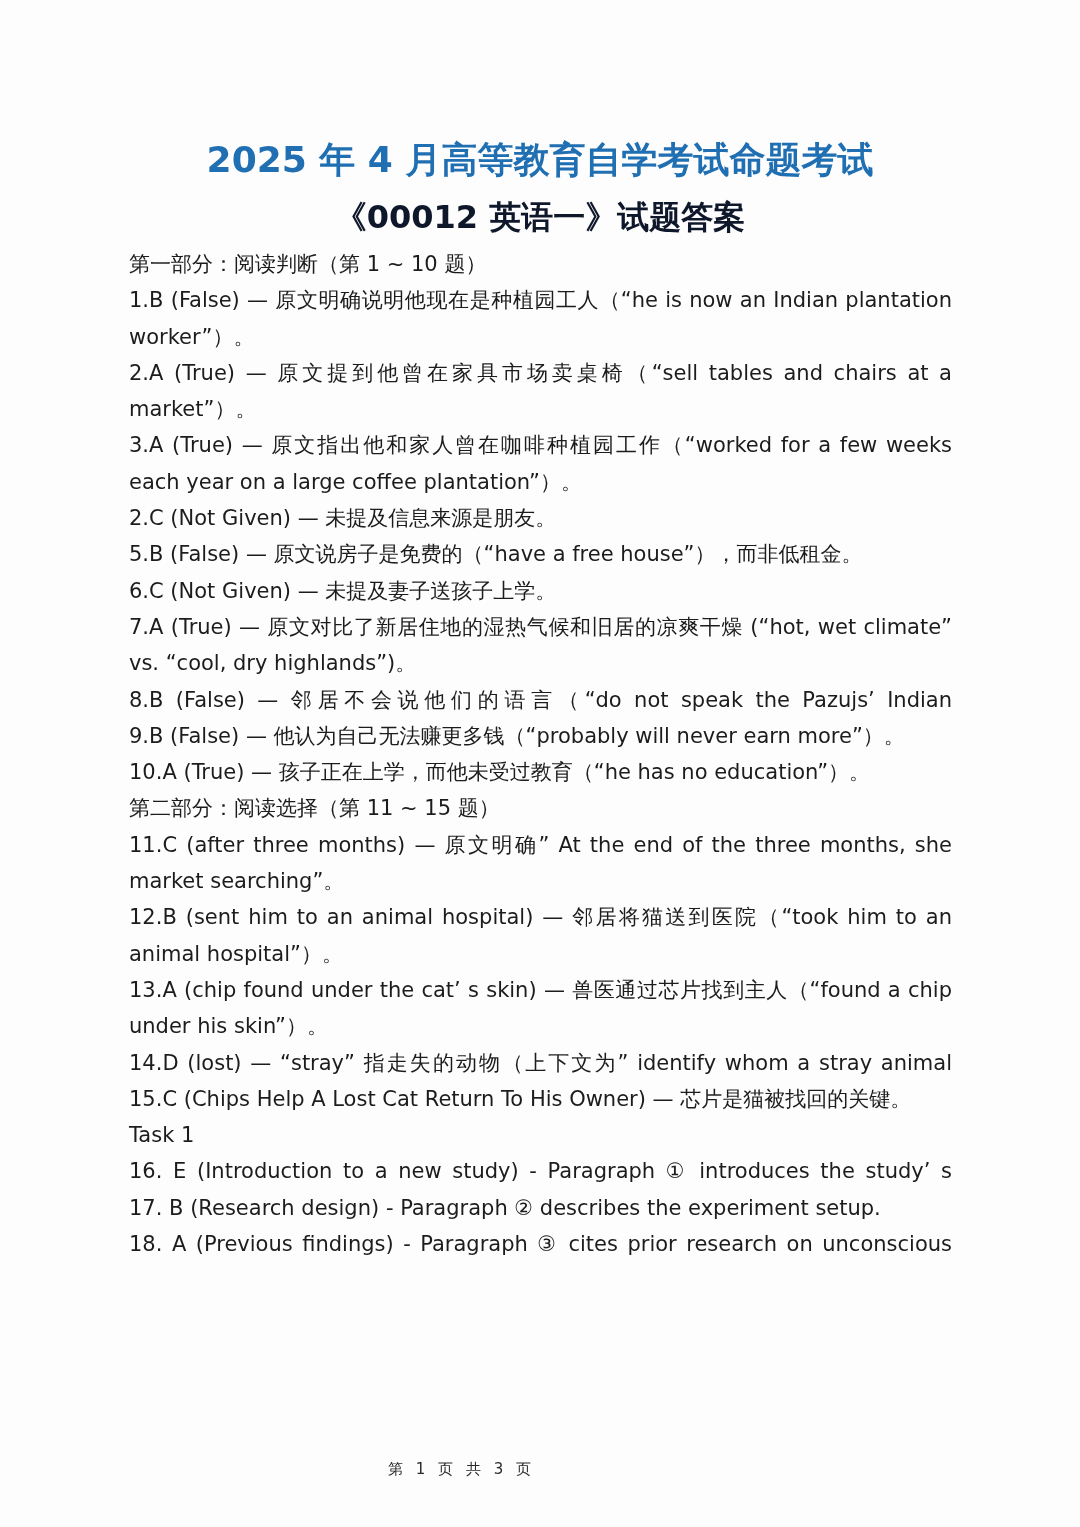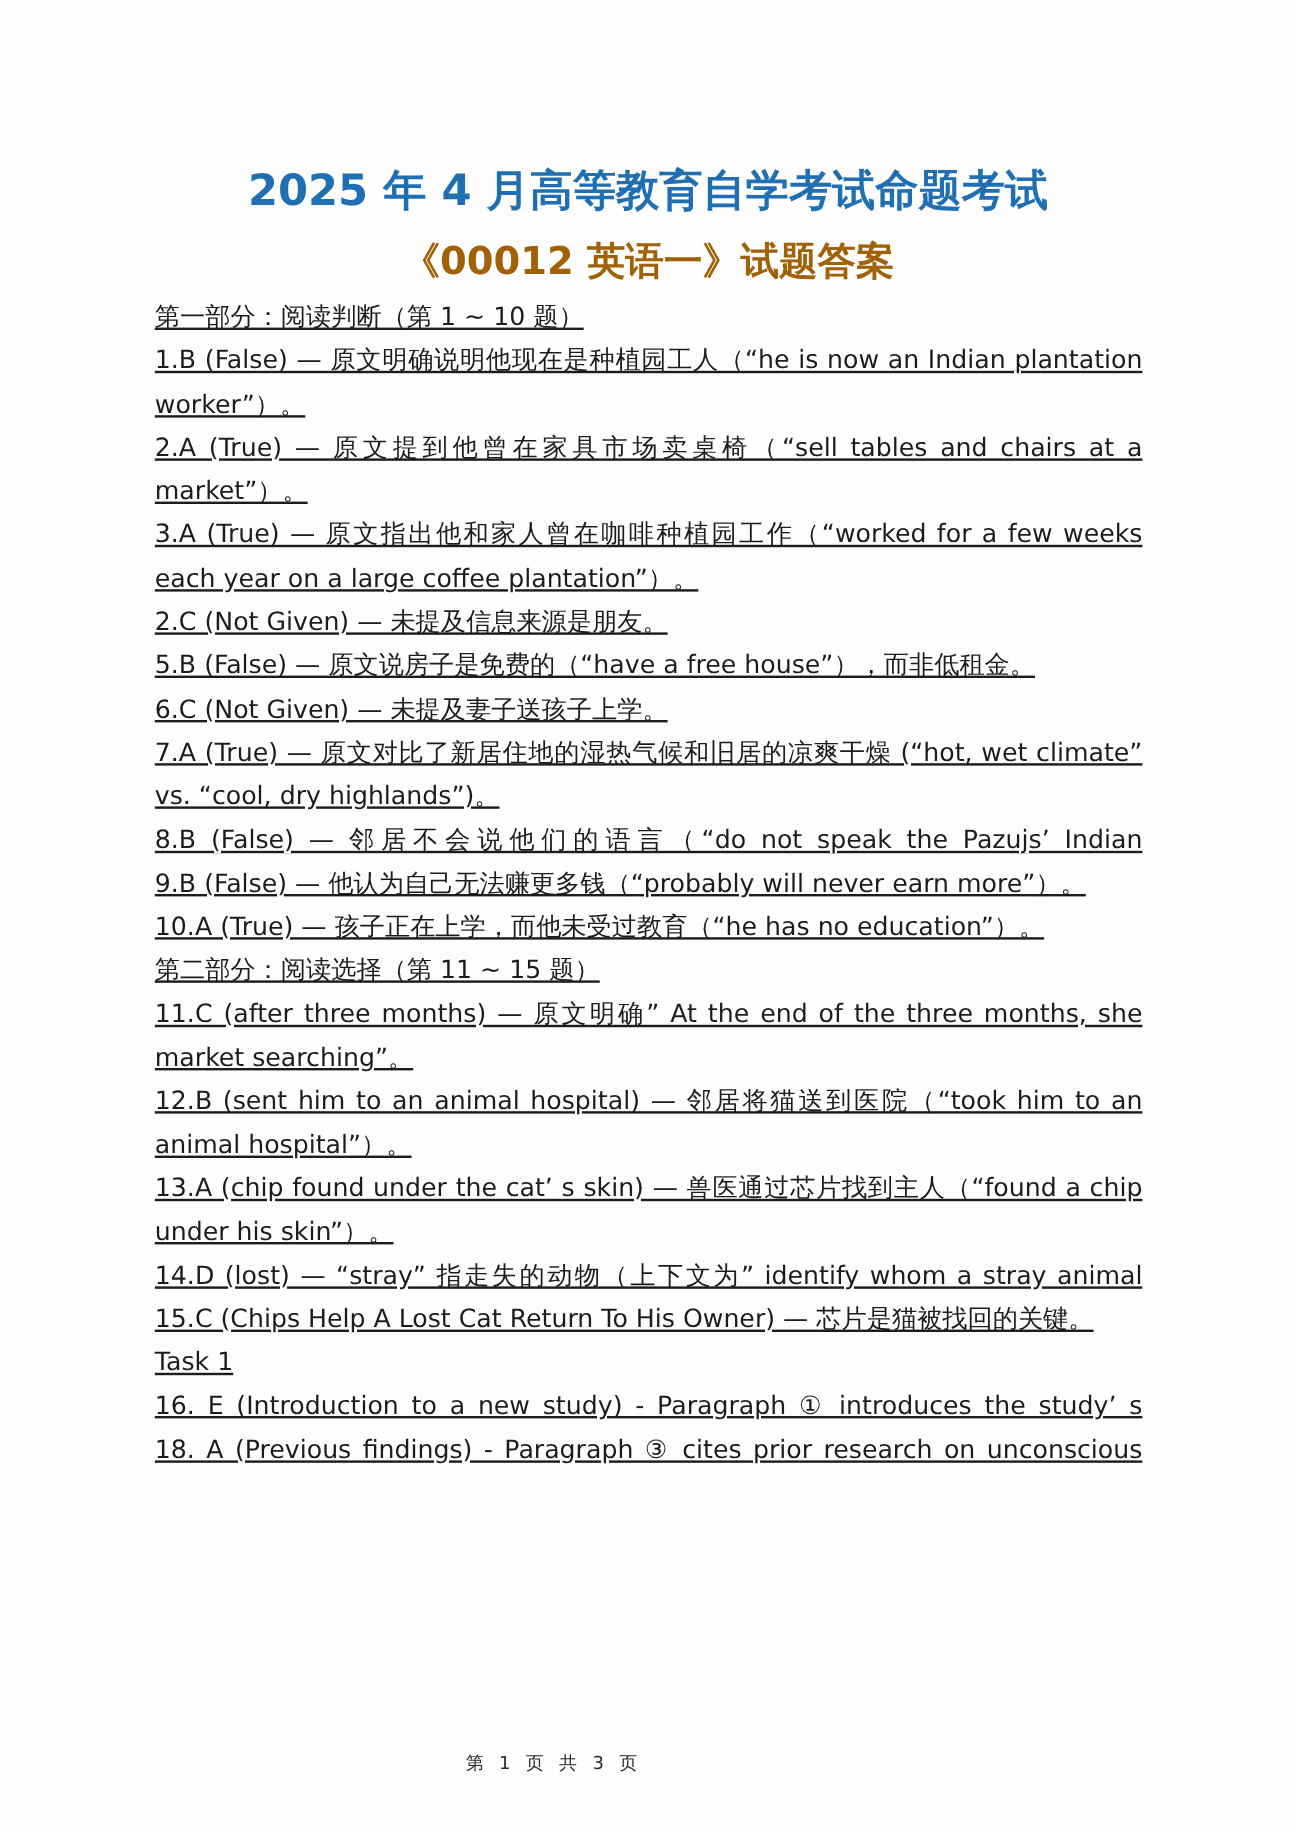--- a/index.html
+++ b/index.html
@@ -35,32 +35,31 @@
       line-height: 44px;
     }
     .title-2 {
       position: absolute;
       top: 194px;
       left: 0;
       width: 1080px;
       text-align: center;
       font-size: 32px;
       font-weight: bold;
-      color: #a16207;
+      color: #0f172a;
       line-height: 46px;
     }
     .body {
       position: absolute;
       top: 246px;
       left: 129px;
       width: 823px;
       font-size: 21px;
       line-height: 36.3px;
       color: #1c1c1c;
-      text-decoration: underline;
     }
     .line {
       display: block;
       white-space: nowrap;
       overflow: visible;
     }
     .justify {
       text-align: justify;
       text-align-last: justify;
       white-space: normal;
@@ -124,18 +123,19 @@
     <span class="line">under his skin”）。</span>
 
     <span class="line justify">14.D (lost) — “stray” 指走失的动物（上下文为” identify whom a stray animal</span>
 
     <span class="line">15.C (Chips Help A Lost Cat Return To His Owner) — 芯片是猫被找回的关键。</span>
 
     <span class="line">Task 1</span>
 
     <span class="line justify">16. E (Introduction to a new study) - Paragraph ① introduces the study’ s</span>
 
+    <span class="line">17. B (Research design) - Paragraph ② describes the experiment setup.</span>
 
     <span class="line justify">18. A (Previous findings) - Paragraph ③ cites prior research on unconscious</span>
   </div>
 
   <div class="footer">第 1 页 共 3 页</div>
 </div>
 
 </body></html>

